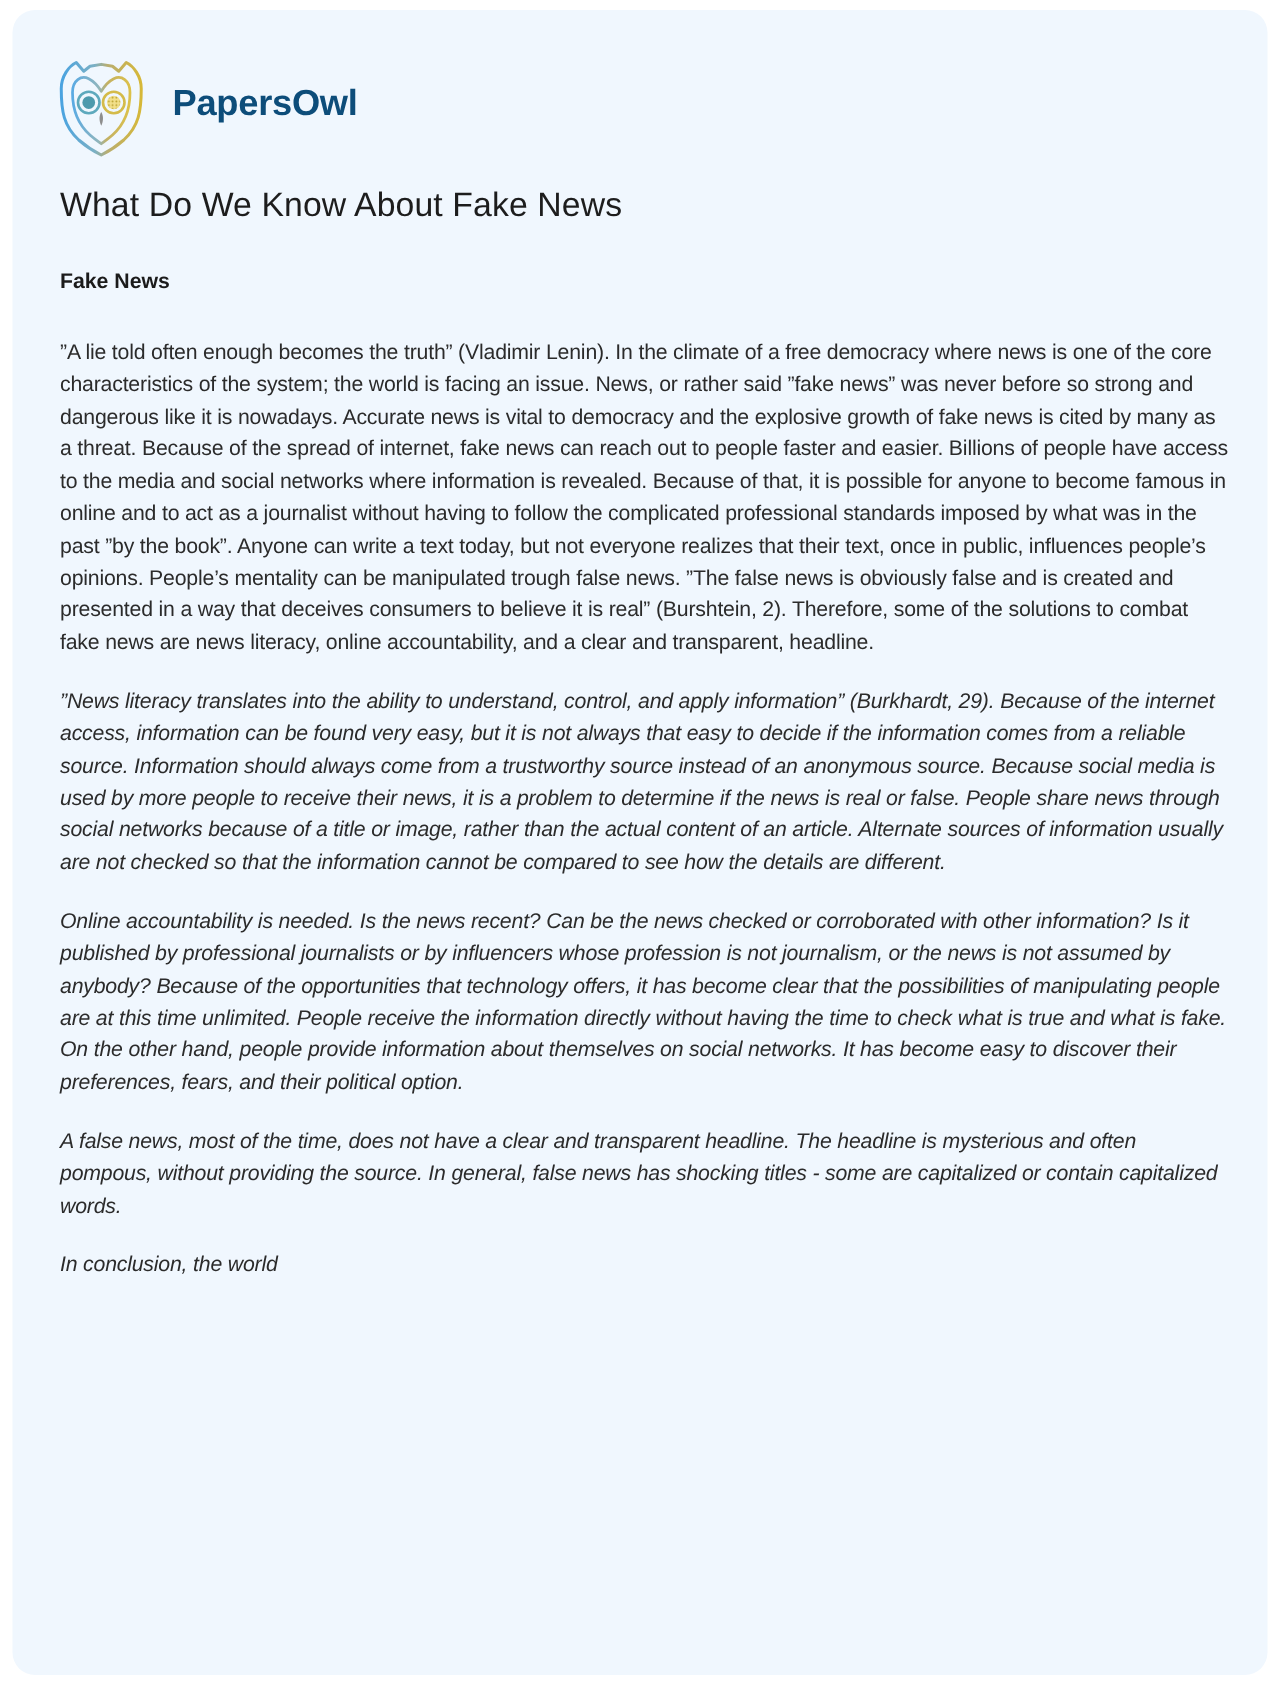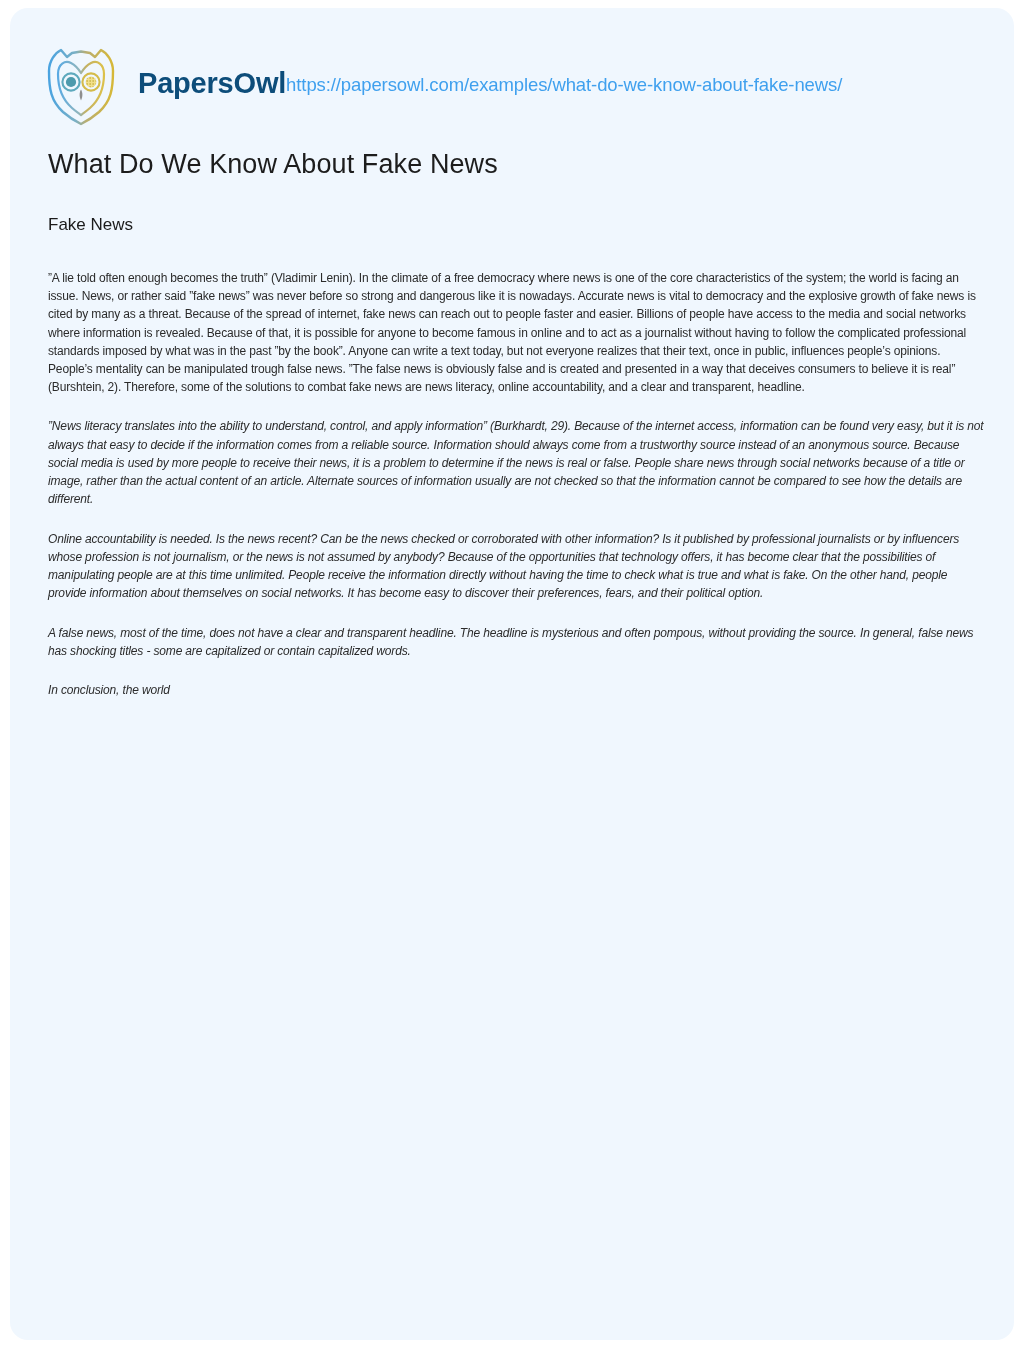--- a/index.html
+++ b/index.html
@@ -72,28 +72,28 @@
     font-size: 27px;
     font-weight: normal;
     color: #1d1d1d;
     margin: 18px 0 0 0;
     line-height: 1.25;
     letter-spacing: 0.1px;
   }
 
   .section-heading {
     font-size: 17px;
-    font-weight: normal;
+    font-weight: bold;
     color: #1b1b1b;
     margin: 32px 0 0 0;
     line-height: 1.3;
   }
 
   .body-text {
-    font-size: 12px;
+    font-size: 17px;
     color: #2b2b2b;
     line-height: 1.52;
     margin: 0;
     letter-spacing: -0.15px;
   }
   .body-text + .body-text {
     margin-top: 21px;
     font-style: italic;
   }
   #paragraphs { margin-top: 33px; }
@@ -141,21 +141,20 @@
 
         <circle cx="50" cy="41" r="8.6" fill="none" stroke="#d4bb4a" stroke-width="2.1"></circle>
         <circle cx="50" cy="41" r="5.4" fill="url(#dots)"></circle>
 
         <path d="M40 48.5 C41.6 51 42.1 55 40 59.5 C37.9 55 38.4 51 40 48.5 Z" fill="#8e8e8e"></path>
       </svg>
     </div>
 
     <div class="brand-block">
       <div class="brand-name">PapersOwl</div>
-      <div class="site-url">https://papersowl.com/examples/what-do-we-know-about-fake-news/</div>
     </div>
 
   </div>
 
   <div class="article">
 
     <h1 class="article-title">What Do We Know About Fake News</h1>
 
     <h2 class="section-heading">Fake News</h2>
 

